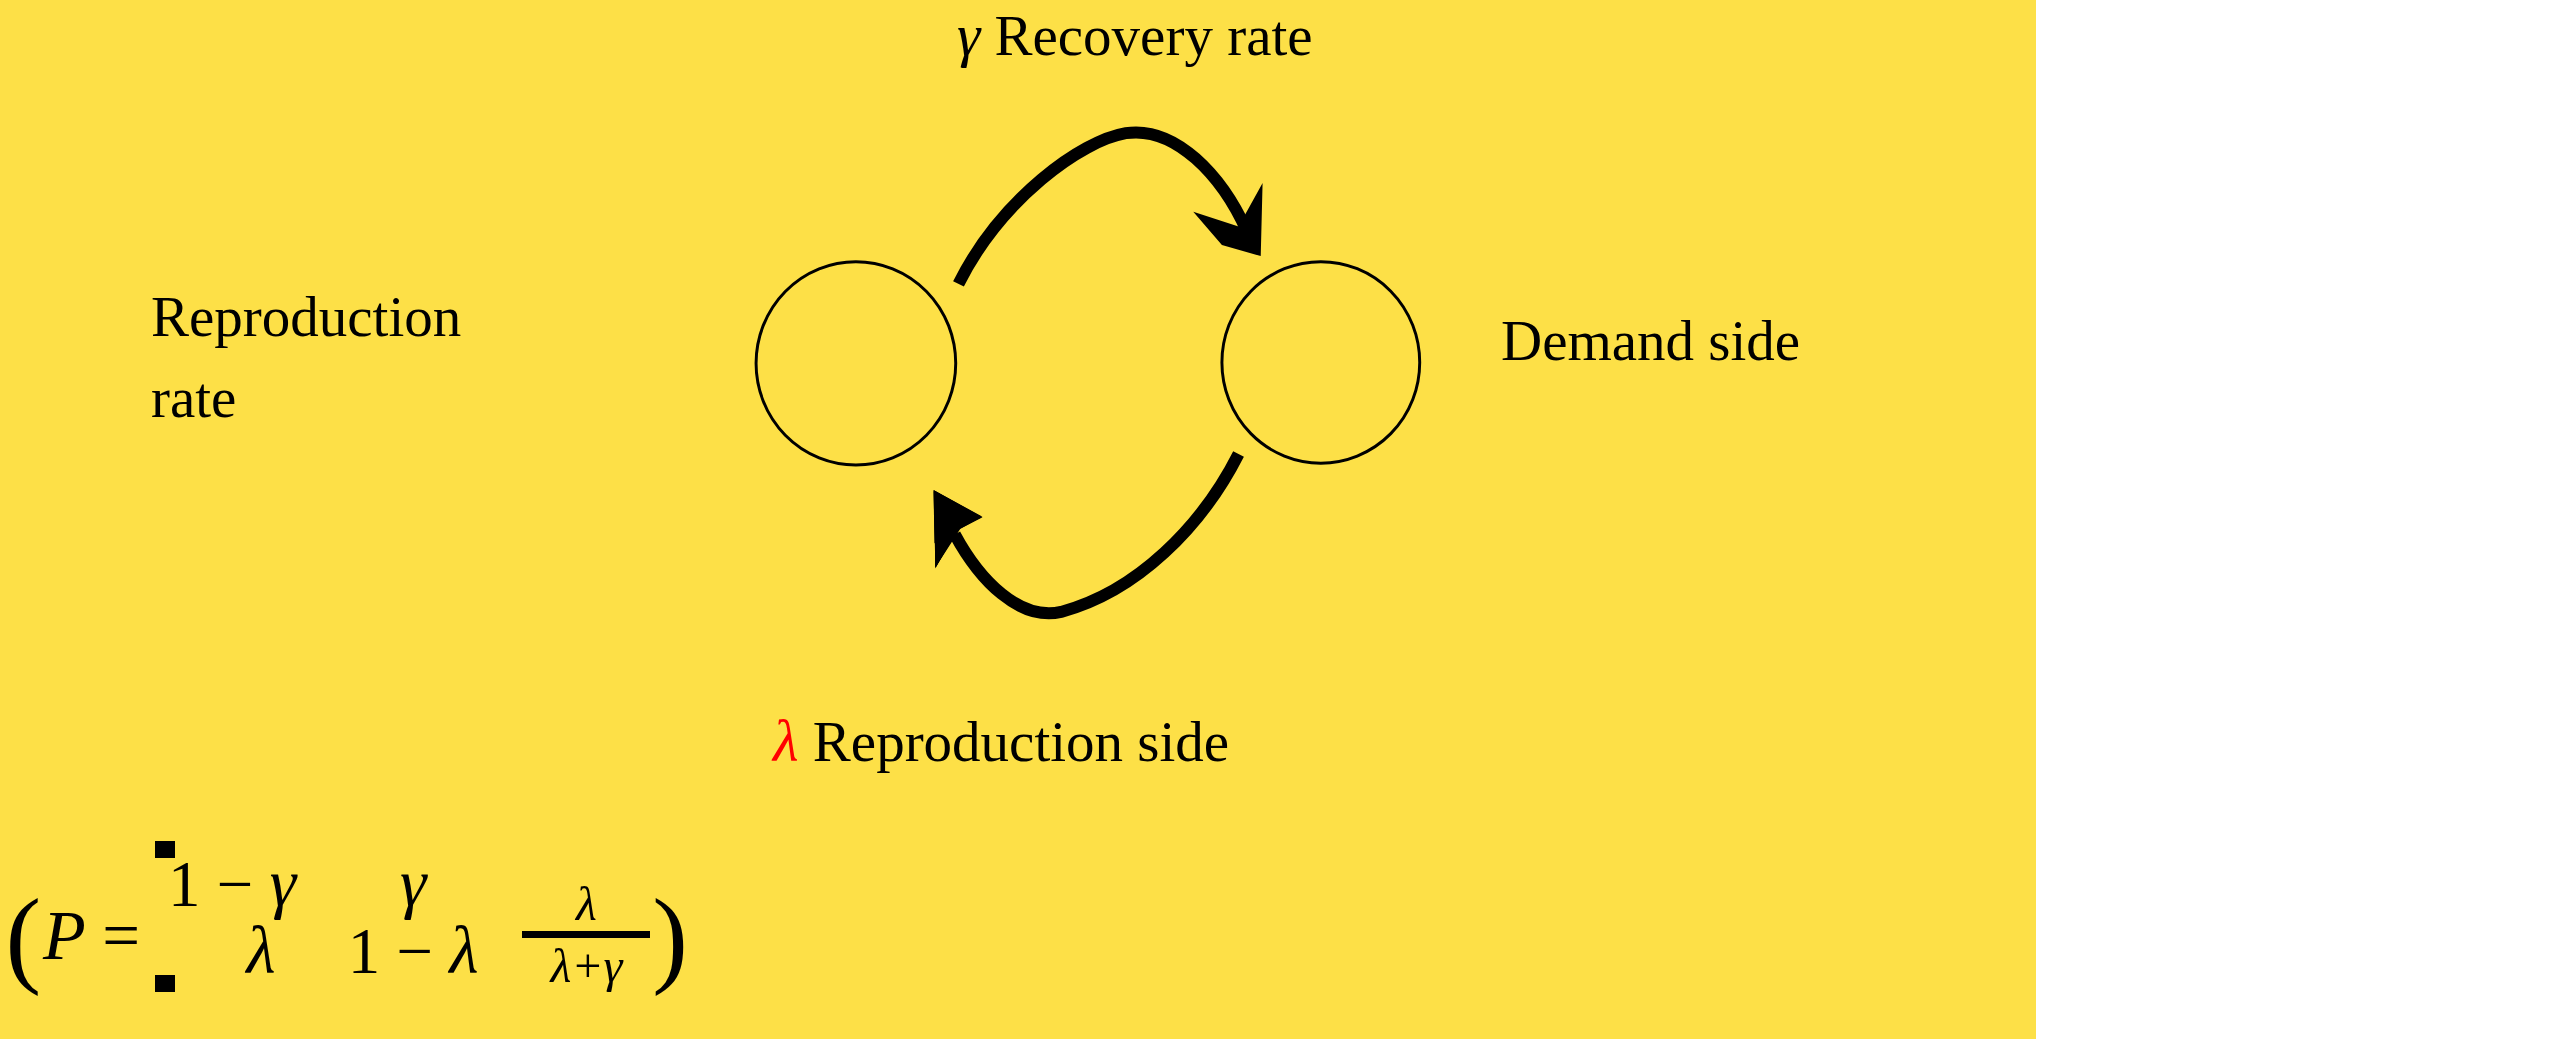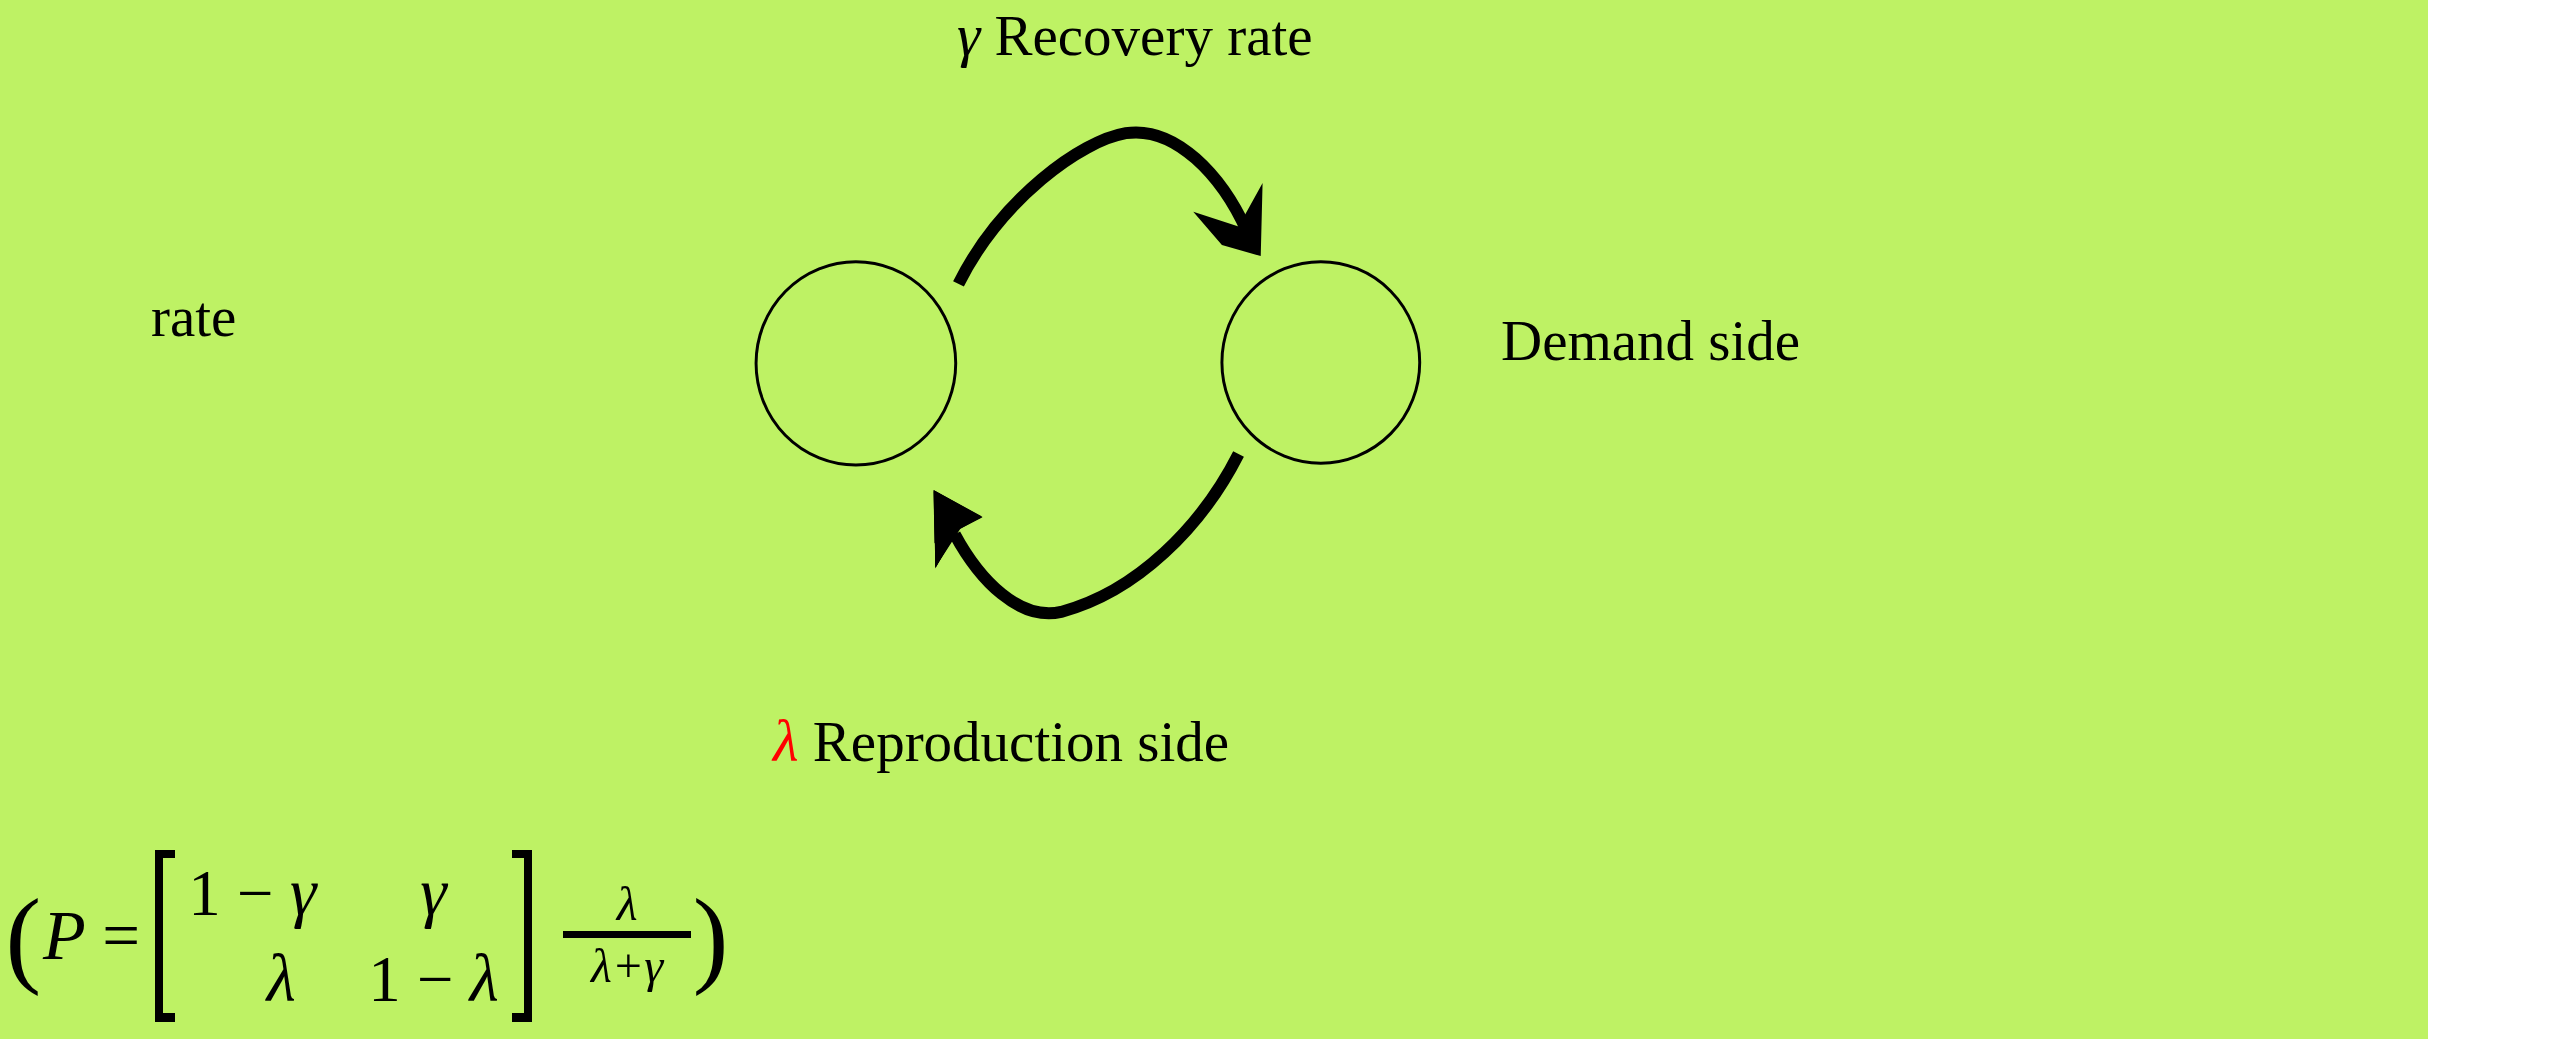--- a/index.html
+++ b/index.html
@@ -2,23 +2,23 @@
 <html style="font-size:15px"><head>
 <meta charset="utf-8">
 <style>
   html, body {
     margin: 0;
     padding: 0;
     background: #ffffff;
   }
   #canvas {
     position: relative;
-    width: 2428px;
+    width: 2036px;
     height: 1040px;
-    background: #bef264;
+    background: #fde047;
     overflow: hidden;
     font-family: "Liberation Serif", "DejaVu Serif", serif;
     color: #000000;
   }
 
   
   .lbl {
     position: absolute;
     white-space: nowrap;
     font-family: "Liberation Serif", "DejaVu Serif", serif;
@@ -120,20 +120,21 @@
     margin: 0 15px 0 16.6px;
     font-size: 67px;
   }
 
   
   .matrix {
     display: inline-flex;
     align-items: stretch;
     height: 172px;
     position: relative;
+    flex-direction: column;
   }
   .matrix .bracket {
     width: 20.3px;
     position: relative;
   }
   .matrix .bracket::before,
   .matrix .bracket::after,
   .matrix .bracket > i {
     content: "";
     position: absolute;
@@ -281,20 +282,21 @@
 
   <div class="lbl" id="top-caption">
     <span class="greek">γ</span><span>&nbsp;</span><span>Recovery rate</span>
   </div>
 
   <div class="lbl" id="bottom-caption">
     <span class="greek-red">λ</span><span>&nbsp;</span><span>Reproduction side</span>
   </div>
 
   <div class="lbl" id="left-label">
+    <div>Reproduction</div>
     <div>rate</div>
   </div>
 
   <div class="lbl" id="right-label">Demand side</div>
 
   <div id="equation-line">
 
     <span class="paren">(</span>
     <span class="var-p">P</span>
     <span class="eq-sign">=</span>

